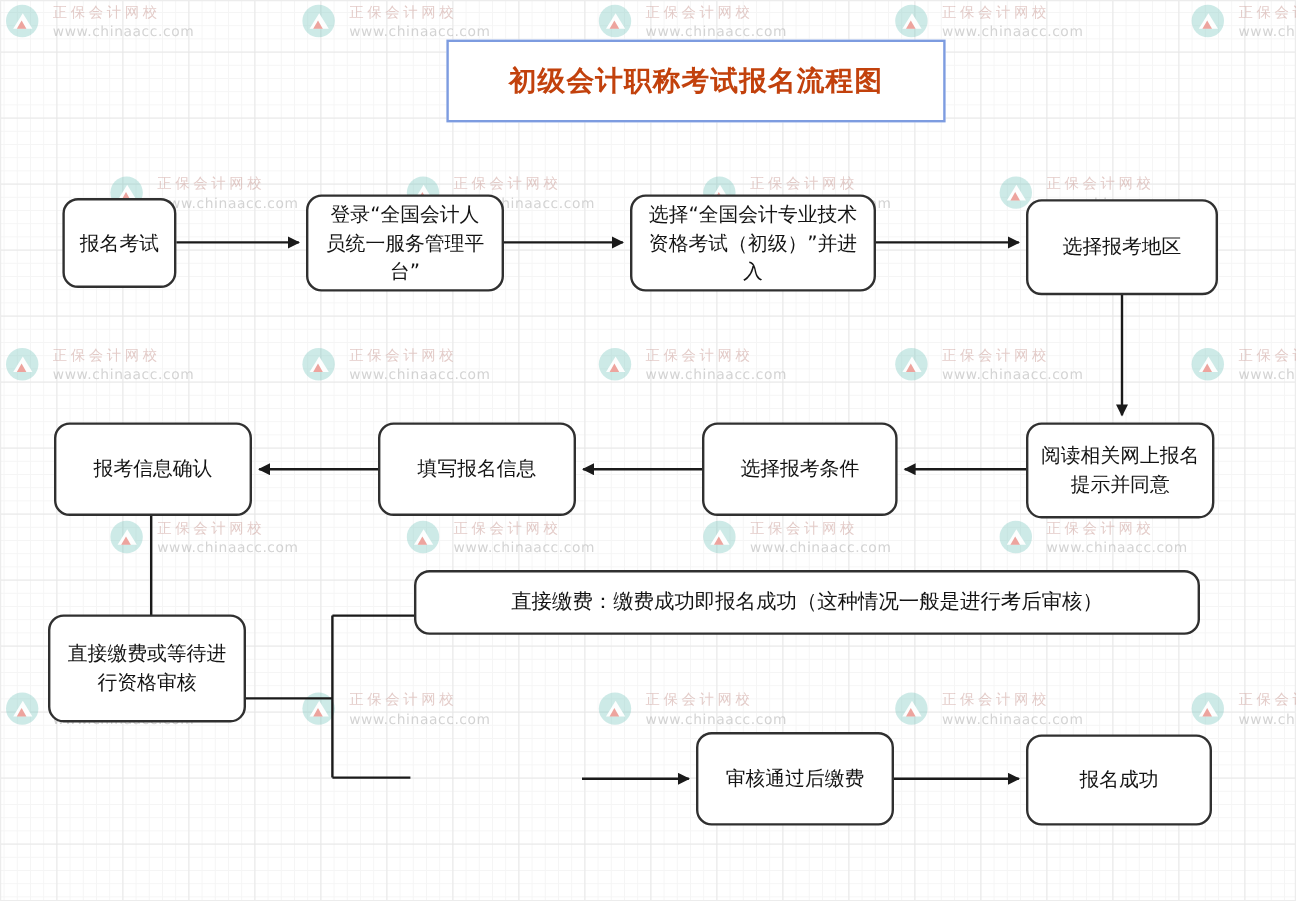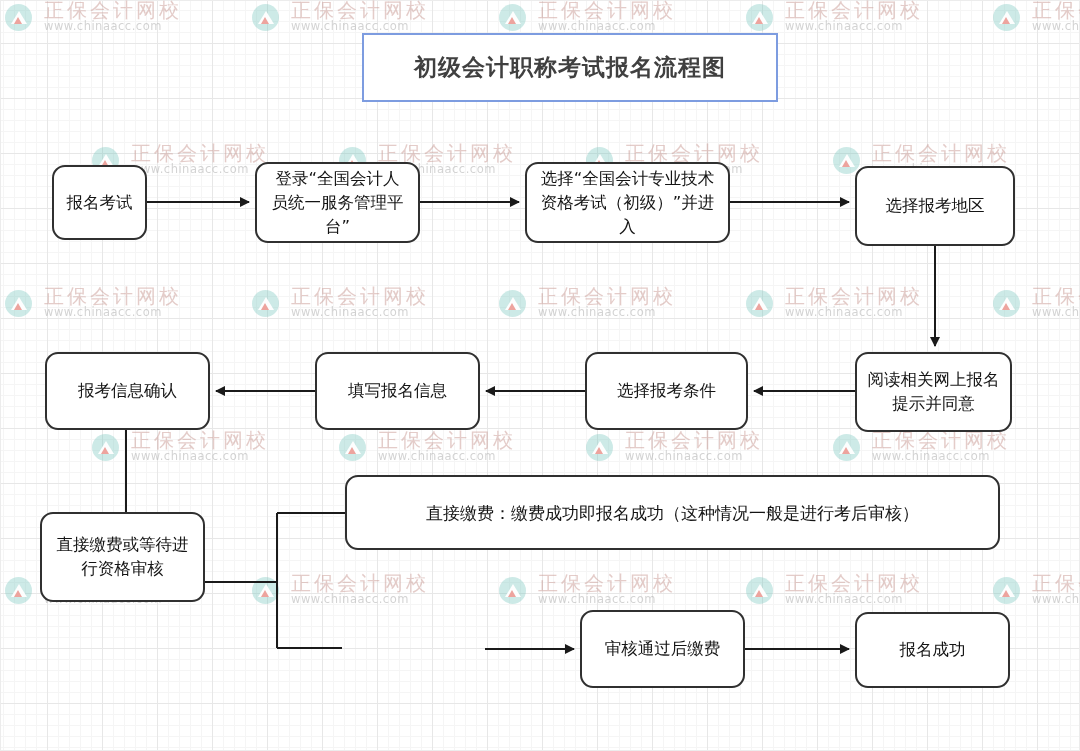--- a/index.html
+++ b/index.html
@@ -27,39 +27,39 @@
     background:rgba(123,201,192,0.38);flex:0 0 auto;margin-top:2px;}
   .wm-logo .tri{
     position:absolute;left:6px;top:7px;width:0;height:0;
     border-left:8px solid transparent;border-right:8px solid transparent;
     border-bottom:13px solid rgba(255,255,255,0.95);}
   .wm-logo .tri-red{
     position:absolute;left:9px;top:13px;width:0;height:0;
     border-left:4px solid transparent;border-right:4px solid transparent;
     border-bottom:7px solid rgba(224,90,78,0.55);}
   .wm-text{margin-left:12px;}
-  .wm-line1{font-size:20px;letter-spacing:3px;color:rgba(201,154,148,0.50);line-height:17px;}
+  .wm-line1{font-size:12px;letter-spacing:3px;color:rgba(201,154,148,0.50);line-height:17px;}
   .wm-line2{font-size:11.5px;color:rgba(175,175,175,0.55);line-height:14px;letter-spacing:0.5px;}
 
   
   .edges{position:absolute;inset:0;z-index:2;pointer-events:none;}
 
   
   .flow-node{
     position:absolute;z-index:3;box-sizing:border-box;
     background:#fff;border:2px solid #303030;border-radius:13px;
     display:flex;align-items:center;justify-content:center;
     text-align:center;color:#141414;font-size:16.5px;line-height:24px;
   }
   .title-box{
     position:absolute;z-index:3;box-sizing:border-box;
-    left:362px;top:33px;width:416px;height:69px;
+    left:372px;top:33px;width:416px;height:69px;
     background:#fff;border:2px solid #7d9ce0;
     display:flex;align-items:center;justify-content:center;
-    font-size:23px;font-weight:bold;color:#404040;letter-spacing:1px;
+    font-size:23px;font-weight:bold;color:#c2410c;letter-spacing:1px;
   }
 </style>
 </head>
 <body>
 
 <div class="canvas">
 
   <div class="wm-layer">
       <div class="wm" style="left: 5px; top: 2px;">
         <span class="wm-logo">
@@ -327,20 +327,20 @@
   <div class="flow-node" style="left:855px;top:352px;width:157px;height:80px;padding:0 10px;">阅读相关网上报名提示并同意</div>
 
   <div class="flow-node" style="left:585px;top:352px;width:163px;height:78px;">选择报考条件</div>
 
   <div class="flow-node" style="left:315px;top:352px;width:165px;height:78px;">填写报名信息</div>
 
   <div class="flow-node" style="left:45px;top:352px;width:165px;height:78px;">报考信息确认</div>
 
   <div class="flow-node" style="left:40px;top:512px;width:165px;height:90px;padding:0 12px;">直接缴费或等待进行资格审核</div>
 
-  <div class="flow-node" style="left:345px;top:475px;width:655px;height:75px;font-size:17px;">直接缴费：缴费成功即报名成功（这种情况一般是进行考后审核）</div>
+  <div class="flow-node" style="left:345px;top:475px;width:655px;height:54px;font-size:17px;">直接缴费：缴费成功即报名成功（这种情况一般是进行考后审核）</div>
 
 
   <div class="flow-node" style="left:580px;top:610px;width:165px;height:78px;">审核通过后缴费</div>
 
   <div class="flow-node" style="left:855px;top:612px;width:155px;height:76px;">报名成功</div>
 
 </div>
 
 </body></html>

